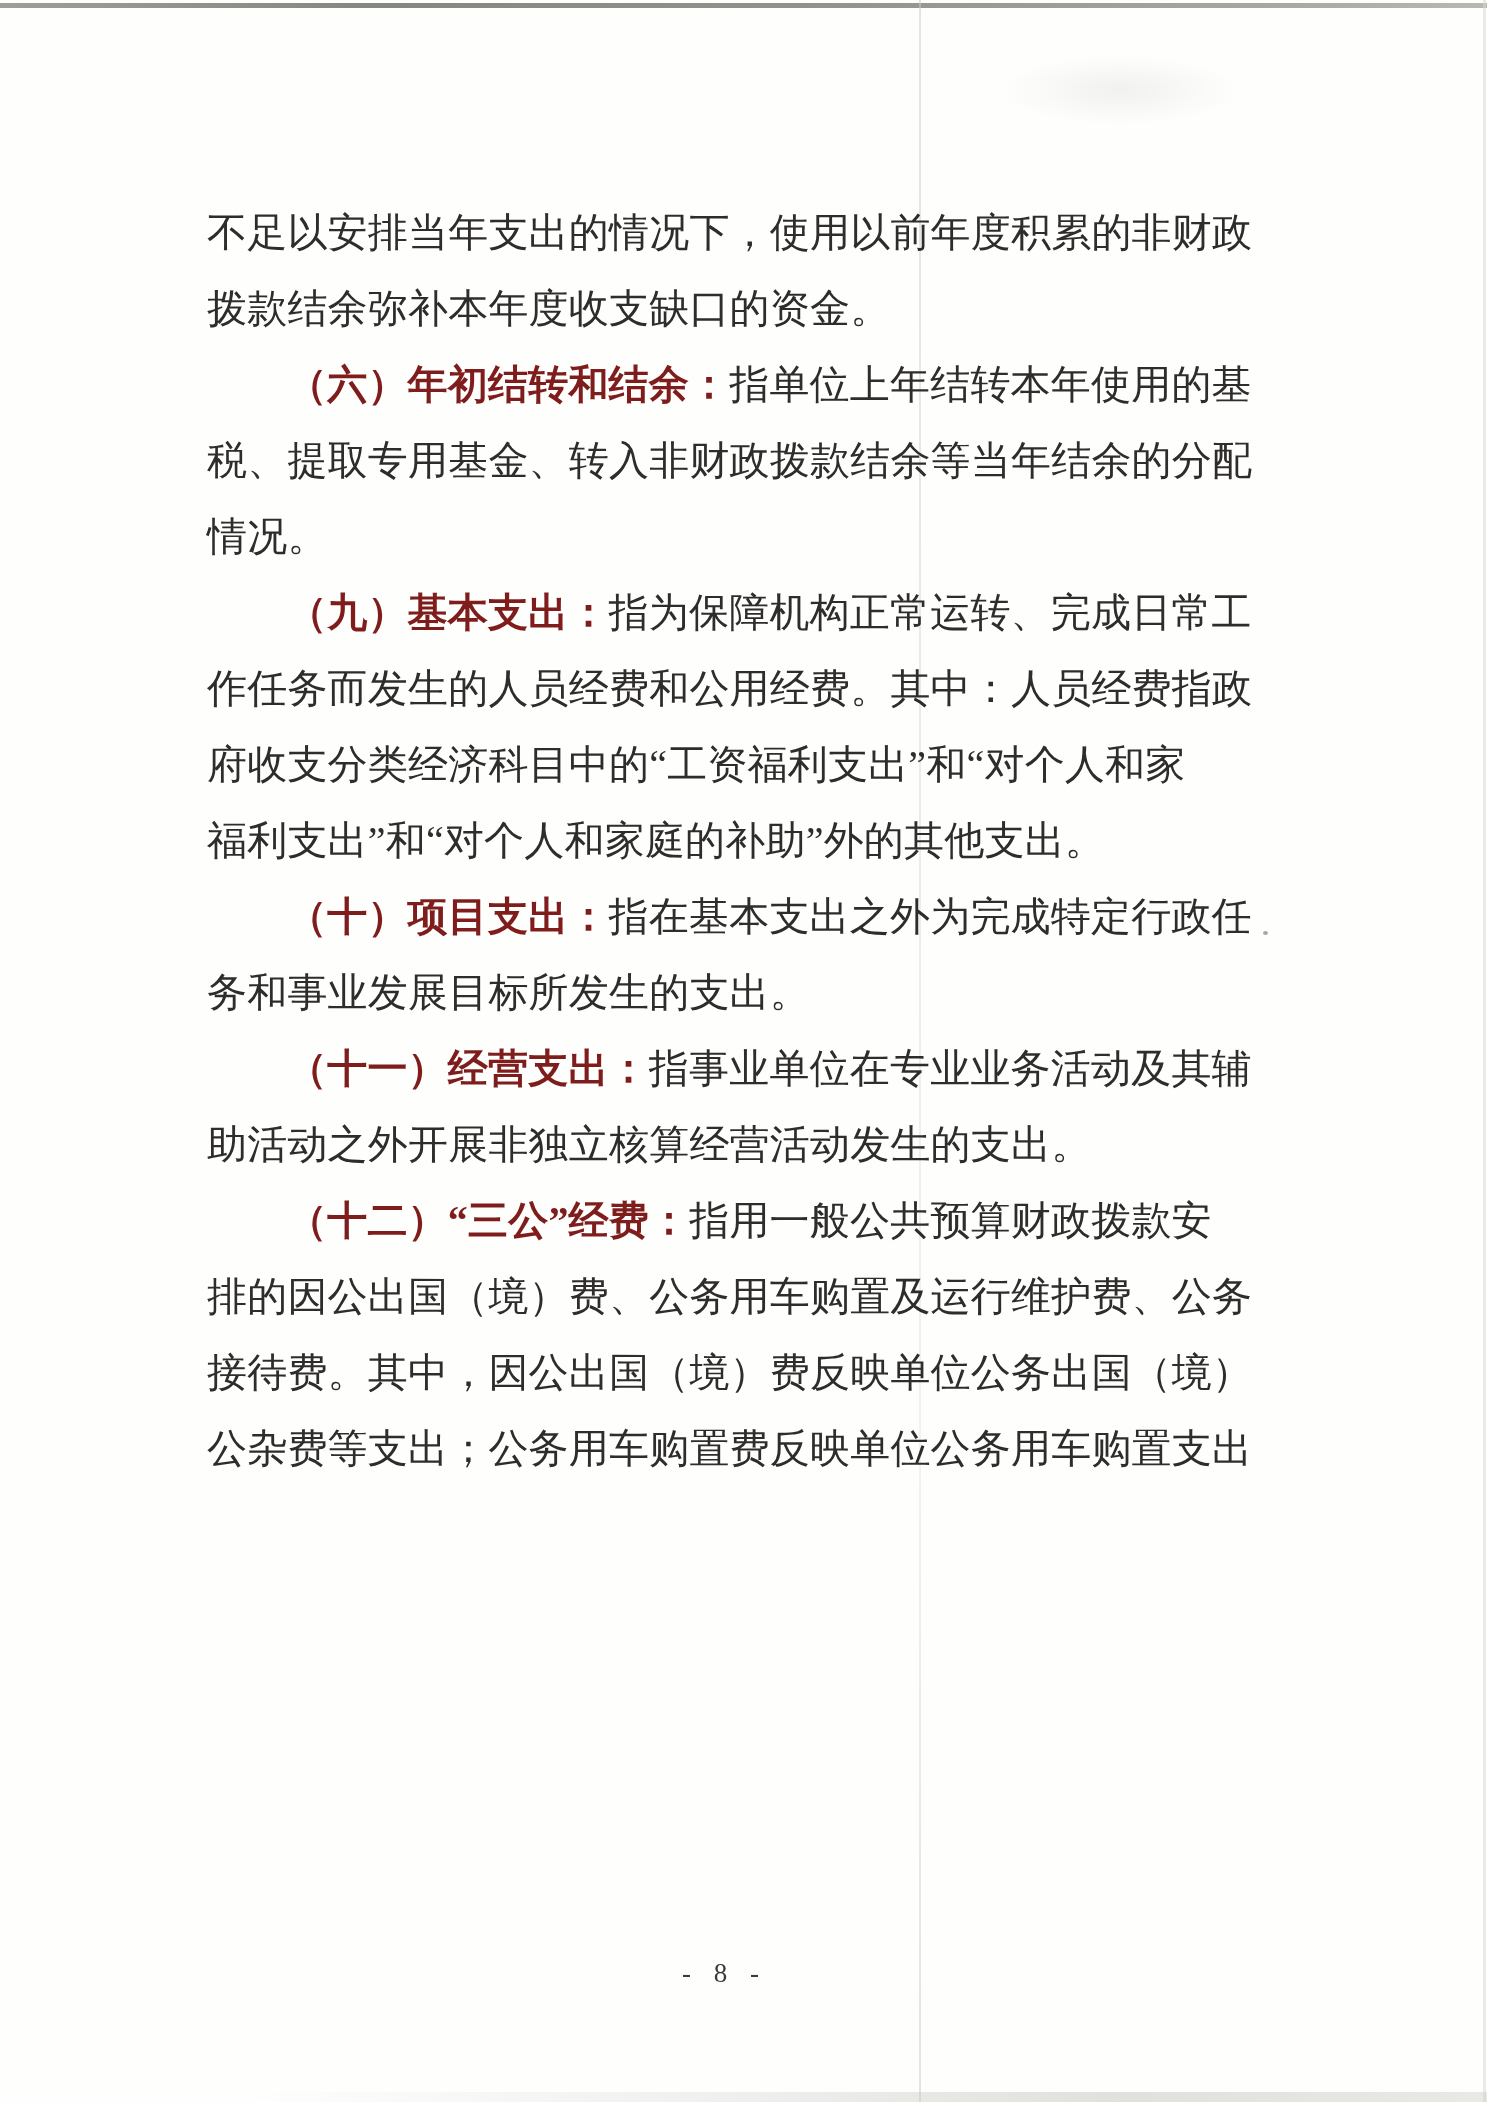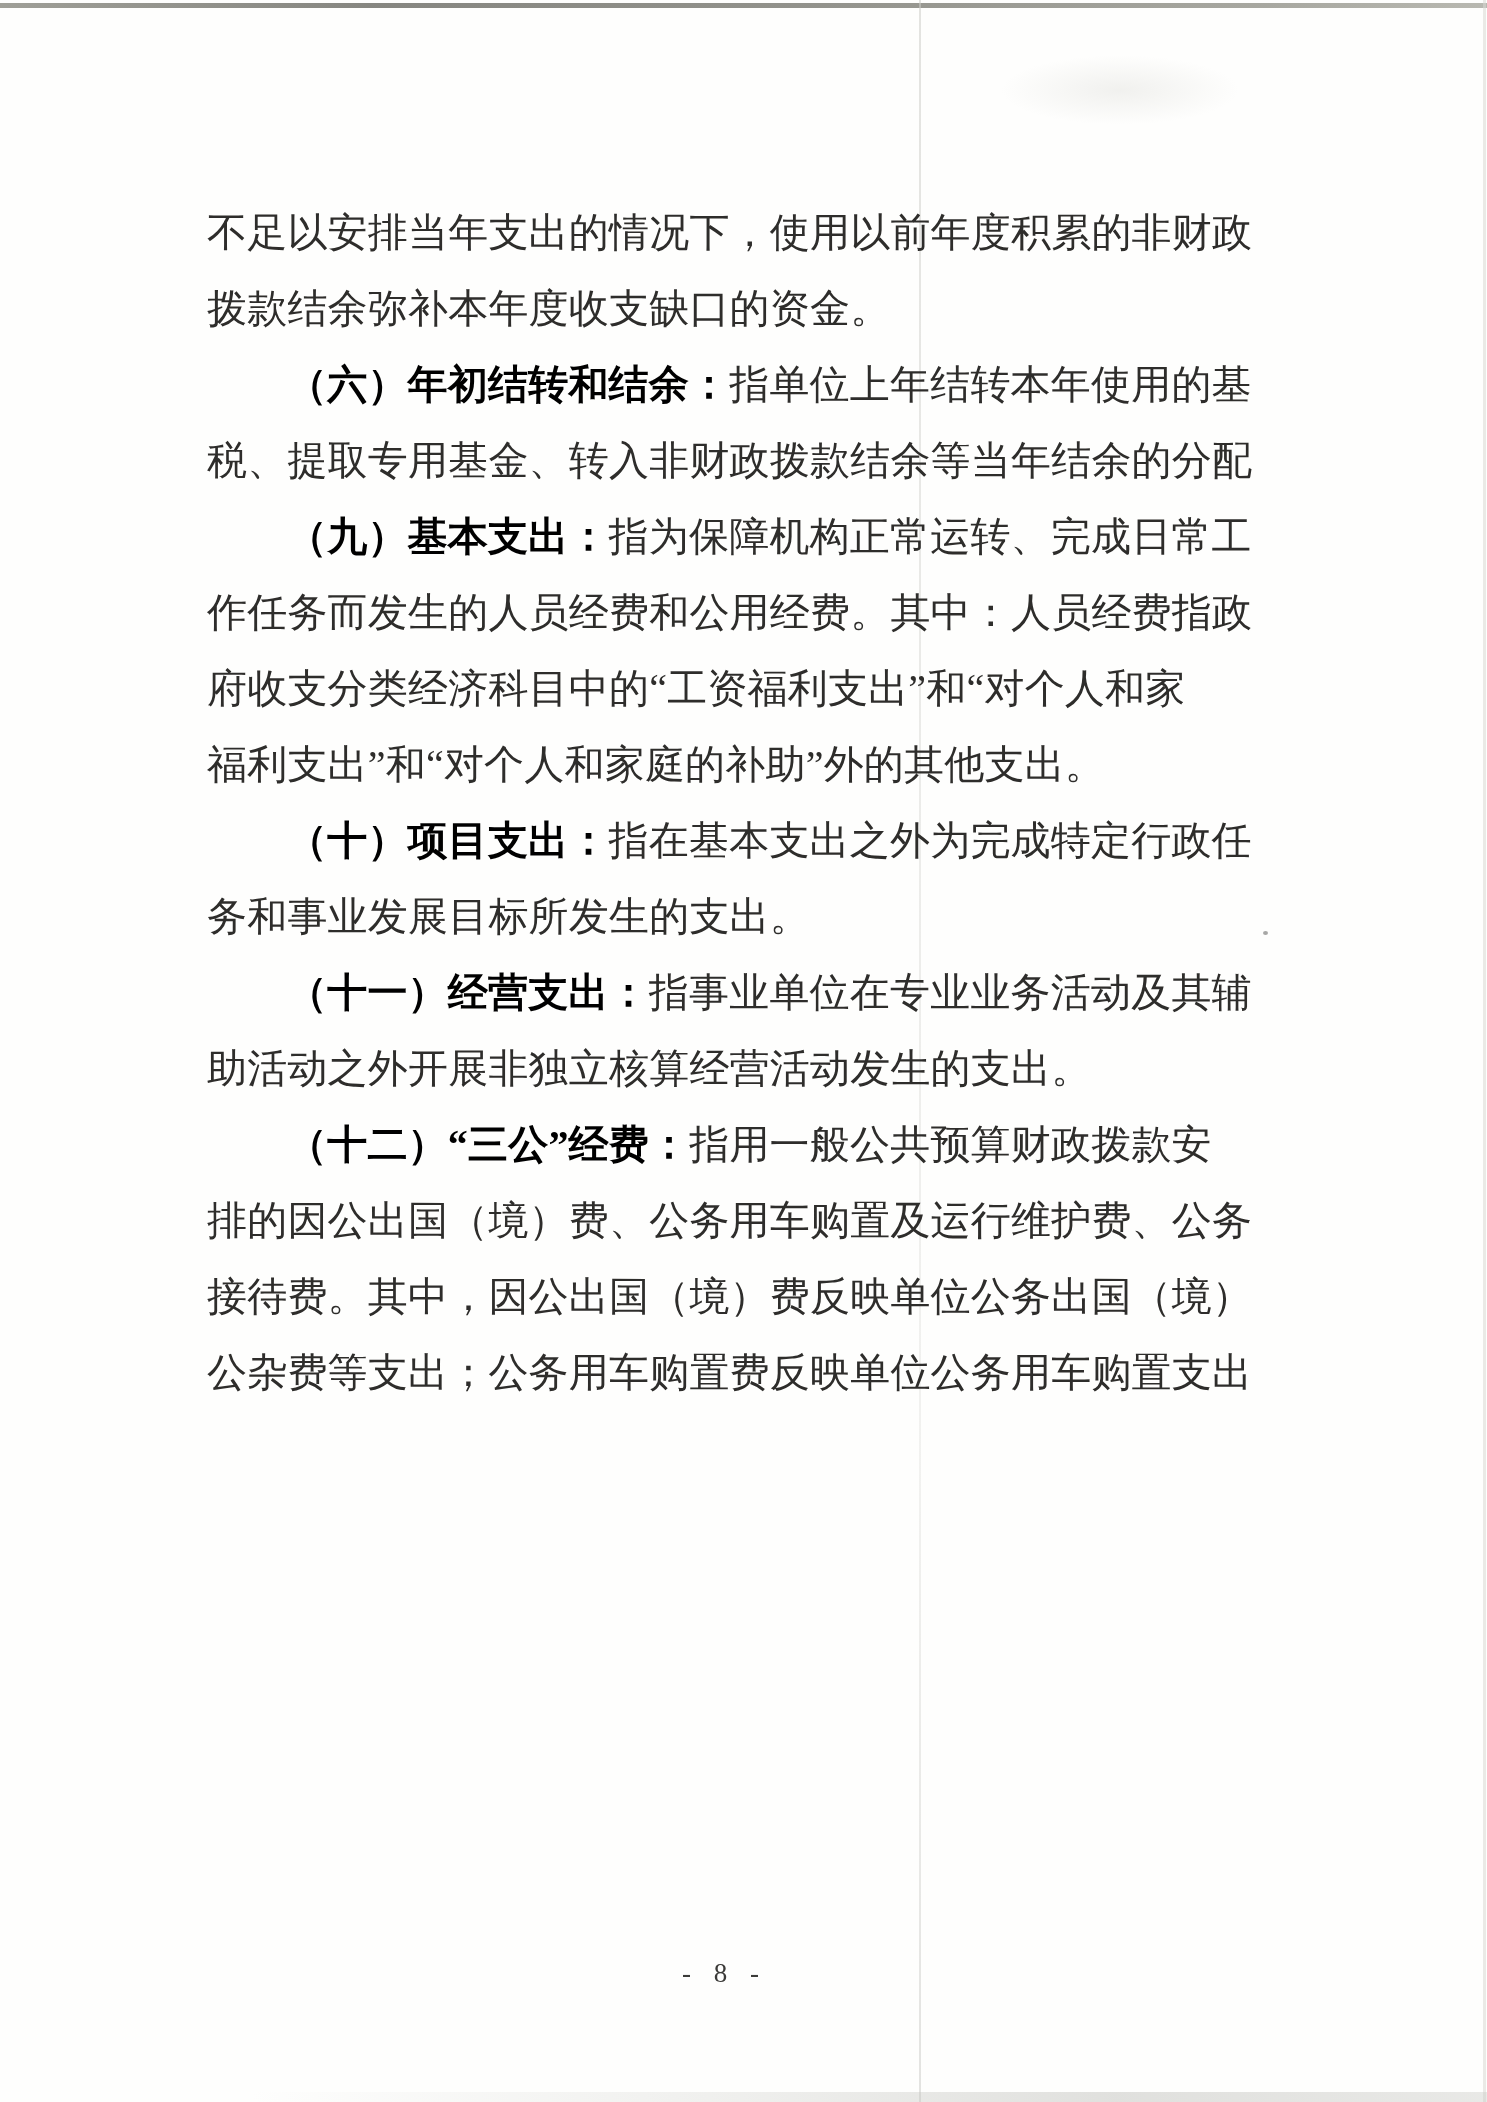--- a/index.html
+++ b/index.html
@@ -74,21 +74,21 @@
     line-height: 76px;
     font-size: 40px;
     white-space: nowrap;
     letter-spacing: 0.2px;
     text-align: left;
   }
   .line.indented { padding-left: 80px; }
   .line.squeeze { letter-spacing: -1.2px; }
   .lead {
     font-weight: bold;
-    color: #000000;
+    color: #7f1d1d;
   }
   .page-number {
     position: absolute;
     left: 0; top: 1958px;
     width: 1446px;
     text-align: center;
     font-size: 27px;
     color: #3c3b39;
     letter-spacing: 5px;
     word-spacing: 6px;
@@ -107,20 +107,21 @@
     <div class="line first-line"><span class="lead"></span><span class="rest">不足以安排当年支出的情况下，使用以前年度积累的非财政</span></div>
   <div class="line">拨款结余弥补本年度收支缺口的资金。</div>
       </div>
 
   <div class="paragraph">
     <div class="line first-line indented"><span class="lead">（六）年初结转和结余：</span><span class="rest">指单位上年结转本年使用的基</span></div>
       </div>
 
   <div class="paragraph">
   <div class="line">税、提取专用基金、转入非财政拨款结余等当年结余的分配</div>
+        <div class="line">情况。</div>
       </div>
 
 
   <div class="paragraph">
     <div class="line first-line indented"><span class="lead">（九）基本支出：</span><span class="rest">指为保障机构正常运转、完成日常工</span></div>
   <div class="line">作任务而发生的人员经费和公用经费。其中：人员经费指政</div>
         <div class="line">府收支分类经济科目中的“工资福利支出”和“对个人和家</div>
         <div class="line">福利支出”和“对个人和家庭的补助”外的其他支出。</div>
       </div>
 

